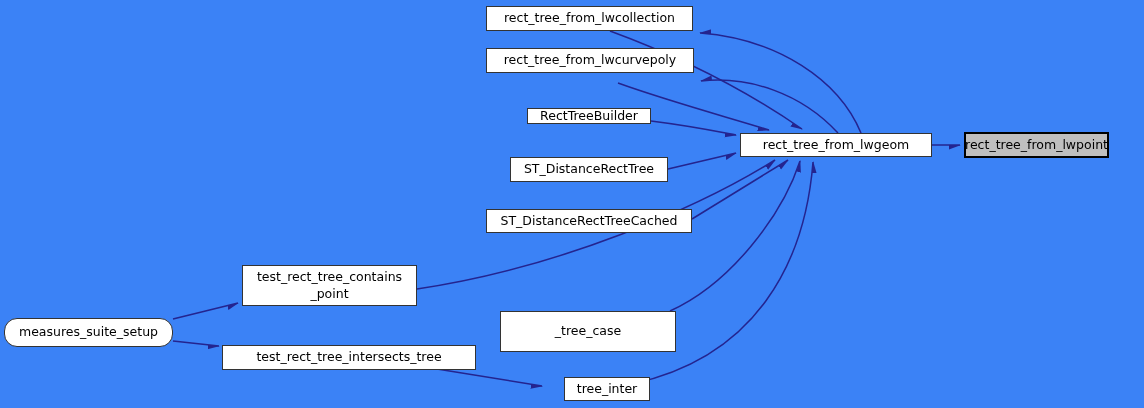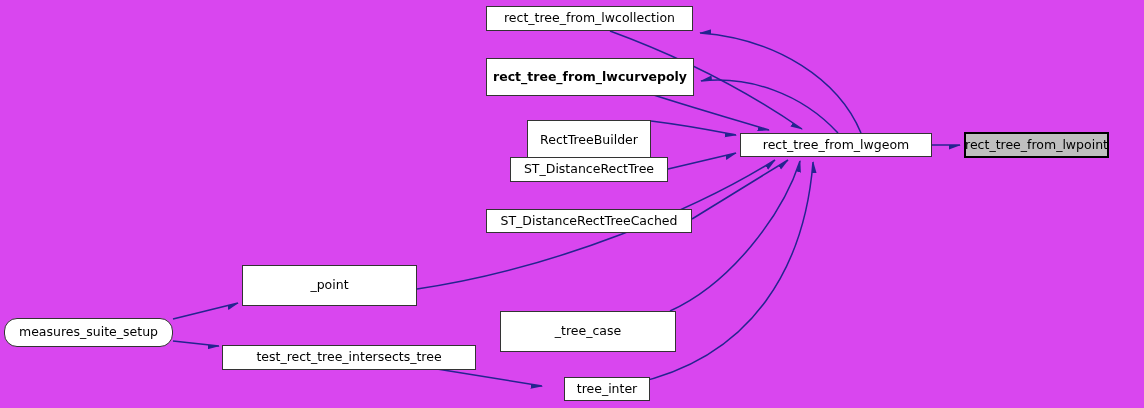--- a/index.html
+++ b/index.html
@@ -1,20 +1,20 @@
 <!DOCTYPE html>
 <html><head>
 <meta charset="utf-8">
 <style>
   html, body { margin: 0; padding: 0; background: #ffffff; }
   #canvas {
     position: relative;
     width: 1144px;
     height: 408px;
-    background: #d946ef;
+    background: #3b82f6;
     font-family: "DejaVu Sans", "Liberation Sans", sans-serif;
     overflow: hidden;
   }
   #edge-layer {
     position: absolute;
     left: 0; top: 0;
     width: 1144px; height: 408px;
   }
   .node {
     position: absolute;
@@ -65,39 +65,40 @@
         <path class="edge-path" d="M918,145 L960,145" stroke="#24248f" marker-end="url(#arrowhead)"></path>
         <path class="edge-path" d="M173,319 L238,303" stroke="#24248f" marker-end="url(#arrowhead)"></path>
         <path class="edge-path" d="M173,341 L219,346" stroke="#24248f" marker-end="url(#arrowhead)"></path>
         <path class="edge-path" d="M437,369 L542,386" stroke="#24248f" marker-end="url(#arrowhead)"></path>
       </g>
   </svg>
   <div id="node-layer">
       <div class="node" style="left: 486px; top: 6px; width: 207px; height: 25px;">
         <div>rect_tree_from_lwcollection</div>
       </div>
-      <div class="node" style="left: 486px; top: 58px; width: 208px; height: 38px; font-weight: bold;">
+      <div class="node" style="left: 486px; top: 48px; width: 208px; height: 25px;">
         <div>rect_tree_from_lwcurvepoly</div>
       </div>
-      <div class="node" style="left: 527px; top: 108px; width: 124px; height: 40px; margin-top: 12px;">
+      <div class="node" style="left: 527px; top: 108px; width: 124px; height: 16px;">
         <div>RectTreeBuilder</div>
       </div>
       <div class="node" style="left: 510px; top: 157px; width: 158px; height: 25px;">
         <div>ST_DistanceRectTree</div>
       </div>
       <div class="node" style="left: 486px; top: 209px; width: 206px; height: 24px; text-align: right;">
         <div>ST_DistanceRectTreeCached</div>
       </div>
       <div class="node" style="left: 740px; top: 133px; width: 192px; height: 24px;">
         <div>rect_tree_from_lwgeom</div>
       </div>
       <div class="node highlighted" style="left: 964px; top: 132px; width: 145px; height: 26px;">
         <div>rect_tree_from_lwpoint</div>
       </div>
       <div class="node" style="left: 242px; top: 265px; width: 175px; height: 41px;">
+        <div>test_rect_tree_contains</div>
         <div>_point</div>
       </div>
       <div class="node" style="left: 4px; top: 318px; width: 169px; height: 29px; border-radius: 13px;">
         <div>measures_suite_setup</div>
       </div>
       <div class="node" style="left: 222px; top: 345px; width: 254px; height: 25px;">
         <div>test_rect_tree_intersects_tree</div>
       </div>
       <div class="node" style="left: 500px; top: 311px; width: 176px; height: 41px;">
         <div>_tree_case</div>

